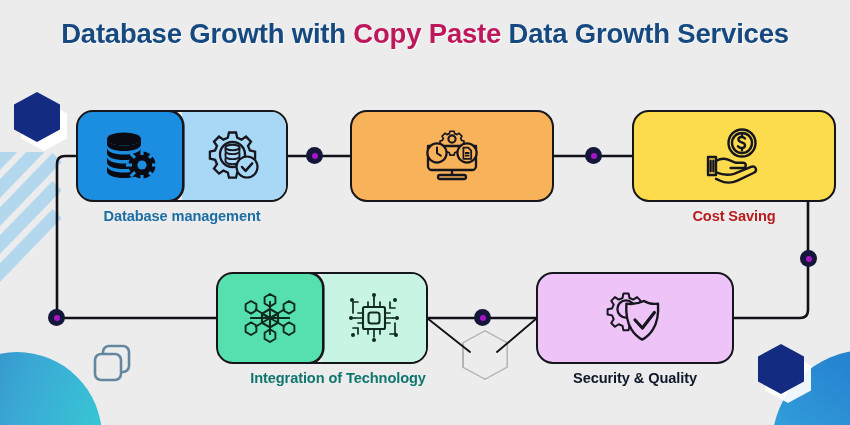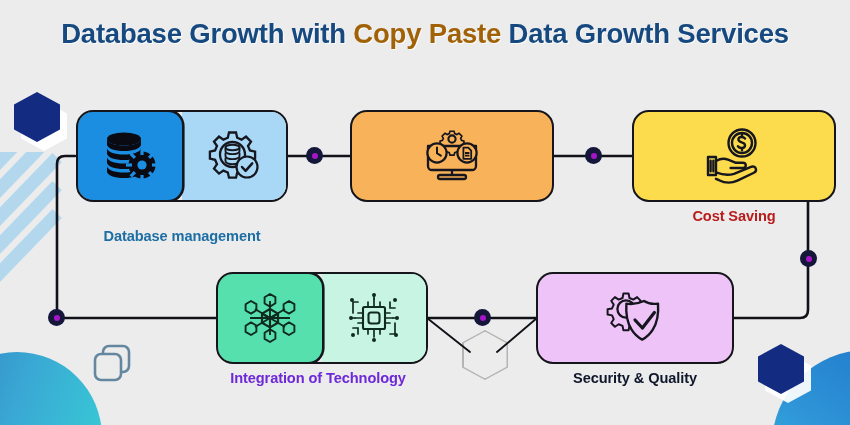--- a/index.html
+++ b/index.html
@@ -137,21 +137,21 @@
     top: 18px;
     width: 850px;
     text-align: center;
     font-size: 27.5px;
     font-weight: bold;
     letter-spacing: -0.2px;
     color: #16497f;
     text-shadow: 1px 1px 0 rgba(255,255,255,.85);
     white-space: nowrap;
   }
-  .title .hl { color: #a16207; }
+  .title .hl { color: #be185d; }
 
   
   .card {
     position: absolute;
     border: 2.6px solid #15151c;
     border-radius: 17px;
     box-sizing: border-box;
     overflow: hidden;
     display: flex;
   }
@@ -290,21 +290,21 @@
             <path d="M21.5 20.5 v3.8 c0 1.5 3.1 2.8 7 2.8 s7-1.3 7-2.8 V20.5"></path>
             <path d="M21.5 25.5 v3.8 c0 1.5 3.1 2.8 7 2.8 s7-1.3 7-2.8 V25.5"></path>
             <path d="M21.5 30.5 v3.8 c0 1.5 3.1 2.8 7 2.8 s7-1.3 7-2.8 V30.5"></path>
           </g>
           <circle cx="43" cy="40" r="10.5" fill="#a9d8f7" stroke="#16161e" stroke-width="2.2"></circle>
           <path d="M38 40 l3.6 3.8 6.6-7.4" fill="none" stroke="#16161e" stroke-width="2.5" stroke-linecap="round" stroke-linejoin="round"></path>
         </svg>
       </span>
     </div>
   </div>
-  <div class="card-label" style="left:76px; top:208px; width:212px; color:#1c6ea4;margin-top:20px;">Database management</div>
+  <div class="card-label" style="left:76px; top:208px; width:212px; color:#1c6ea4;">Database management</div>
 
   <div class="card solid" style="left:350px; top:110px; width:204px; height:92px; background:#f8b259;">
     <div class="half">
       <span>
         <svg width="68" height="60" viewBox="0 0 68 60">
           <g fill="none" stroke="#16161e" stroke-width="2.3" stroke-linejoin="round">
 
             <path d="M10 20 h48 v20 a4 4 0 0 1 -4 4 h-40 a4 4 0 0 1 -4-4z"></path>
 
             <path d="M34 44 v6"></path>
@@ -413,21 +413,21 @@
             <circle cx="56" cy="31" r="2"></circle>
             <circle cx="12" cy="48" r="2"></circle>
             <circle cx="54" cy="13" r="2"></circle>
             <circle cx="11" cy="13" r="2"></circle>
             <circle cx="55" cy="48" r="2"></circle>
           </g>
         </svg>
       </span>
     </div>
   </div>
-  <div class="card-label" style="left:212px; top:370px; width:212px; color:#6d28d9;">Integration of Technology</div>
+  <div class="card-label" style="left:232px; top:370px; width:212px; color:#0f766e;">Integration of Technology</div>
 
   <div class="card solid" style="left:536px; top:272px; width:198px; height:92px; background:#eec3f7;">
     <div class="half">
       <span>
         <svg width="70" height="62" viewBox="0 0 70 62">
 
           <g transform="translate(26,22)">
             <g fill="none" stroke="#16161e" stroke-width="2.3" stroke-linejoin="round">
               <path d="M-3 -18 h6 l1 5.2 4.5 1.9 4.4-2.9 4.3 4.3 -2.9 4.4 1.9 4.5 5.2 1 v6 l-5.2 1 -1.9 4.5 2.9 4.4 -4.3 4.3 -4.4-2.9 -4.5 1.9 -1 5.2 h-6 l-1-5.2 -4.5-1.9 -4.4 2.9 -4.3-4.3 2.9-4.4 -1.9-4.5 -5.2-1 v-6 l5.2-1 1.9-4.5 -2.9-4.4 4.3-4.3 4.4 2.9 4.5-1.9z" transform="scale(.86)"></path>
               <circle cx="0" cy="0" r="8.6"></circle>

